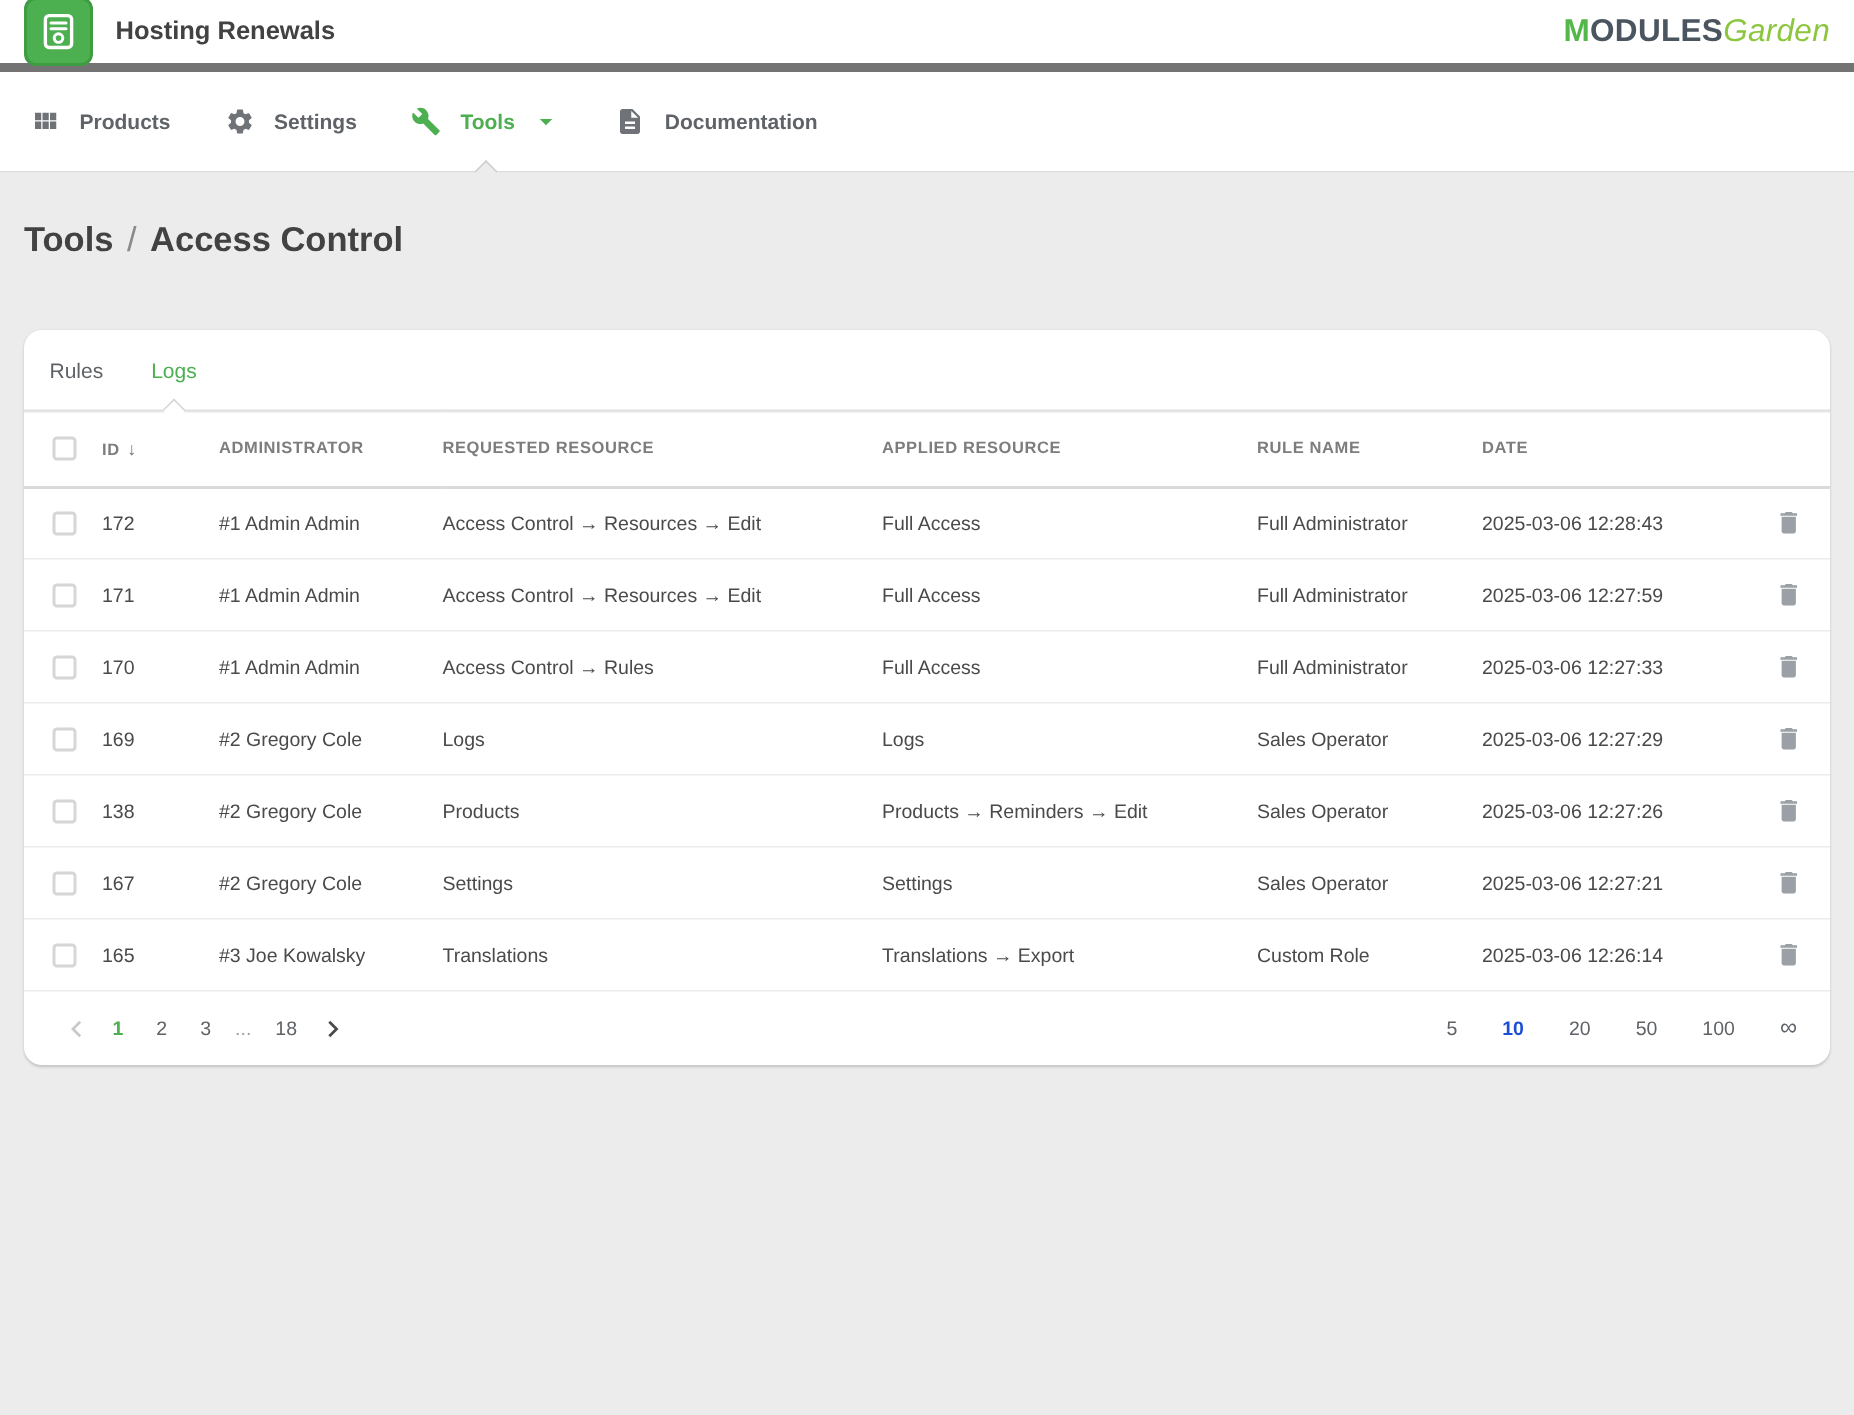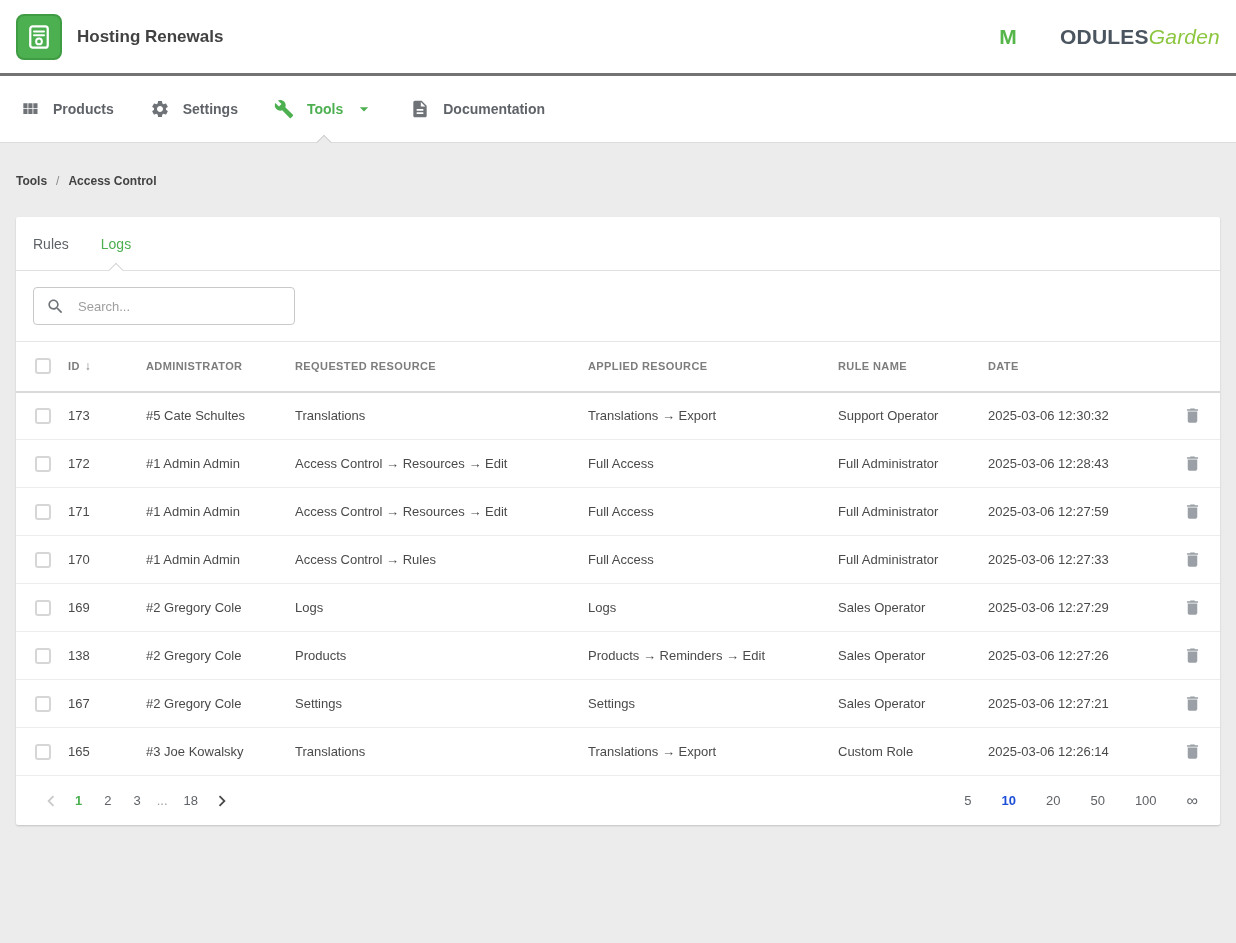--- a/index.html
+++ b/index.html
@@ -6,32 +6,32 @@
   html,body { margin:0; padding:0; }
   body {
     width:1236px; height:943px; overflow:hidden;
     background:#ececec;
     font-family:"Liberation Sans","DejaVu Sans",sans-serif;
     color:#424242;
   }
 
   
   .topbar {
-    height:76px; background:#fff; display:flex; align-items:center;
-    padding:11px 16px; border-bottom:3px solid #737373;
+    height:48px; background:#fff; display:flex; align-items:center;
+    padding:11px 16px; border-bottom:6px solid #737373;
   }
   .app-logo {
     width:46px; height:46px; border-radius:8px; background:#4caf50;
     border:2px solid #3f9c43; display:flex; align-items:center; justify-content:center;
     margin-right:15px; cursor:pointer; flex:0 0 auto;
   }
   .app-title { font-size:17px; font-weight:700; color:#424242; margin:0; }
   .brand { margin-left:auto; font-size:21px; letter-spacing:.2px; cursor:pointer; white-space:nowrap; }
   .brand .b-m     { color:#55b649; font-weight:800; }
-  .brand .b-mid   { color:#4a5560; font-weight:800;margin-left:43px; }
+  .brand .b-mid   { color:#4a5560; font-weight:800; }
   .brand .b-garden{ color:#8cc63f; font-style:italic; font-weight:400; }
 
   
   .navbar {
     height:67px; background:#fff; display:flex; align-items:stretch;
     padding:0 2px; border-bottom:1px solid #dcdcdc; position:relative;
   }
   .nav-item {
     display:flex; align-items:center; gap:13px; padding:0 18px;
     color:#5f6368; font-size:14px; font-weight:700; cursor:pointer; position:relative;
@@ -45,27 +45,27 @@
   .nav-caret svg { width:20px; height:20px; fill:#4caf50; }
 
   .notch {
     position:absolute; left:50%; width:11px; height:11px;
     transform:translateX(-50%) rotate(45deg); z-index:3; pointer-events:none;
   }
   .notch-nav { bottom:-6px; background:#ececec; border-left:1px solid #cfcfcf; border-top:1px solid #cfcfcf; }
   .notch-tab { bottom:-6px; background:#fff;    border-left:1px solid #d5d5d5; border-top:1px solid #d5d5d5; }
 
   
-  .breadcrumb { padding:31px 16px 29px; font-size:12px; font-weight:700; color:#424242; }
+  .breadcrumb { padding:31px 16px 29px; font-size:23px; font-weight:700; color:#424242; }
   .breadcrumb .sep { color:#8a8a8a; font-weight:400; margin:0 9px; }
   .breadcrumb .crumb-link { cursor:pointer; }
 
   
   .card {
-    margin:0 16px 10px; background:#fff; border-radius:2px;
+    margin:18px 16px 10px; background:#fff; border-radius:12px;
     box-shadow:0 1px 2px rgba(0,0,0,.18);
   }
 
   
   .tab-bar { display:flex; height:54px; border-bottom:1px solid #e0e0e0; position:relative; padding:0 1px; }
   .tab { display:flex; align-items:center; padding:0 16px; font-size:14px; color:#5f6368; cursor:pointer; position:relative; }
   .tab.active { color:#4caf50; }
 
   
   .search-row { padding:16px 17px; }
@@ -193,28 +193,20 @@
   <div class="tab-bar">
     <div class="tab">
       <span>Rules</span>
     </div>
     <div class="tab active">
       <span>Logs</span>
       <span class="notch notch-tab"></span>
     </div>
   </div>
 
-  <div class="search-row">
-    <div class="search-box">
-      <svg viewBox="0 0 24 24">
-          <path d="M15.5 14h-.79l-.28-.27C15.41 12.59 16 11.11 16 9.5 16 5.91 13.09 3 9.5 3S3 5.91 3 9.5 5.91 16 9.5 16c1.61 0 3.09-.59 4.23-1.57l.27.28v.79l5 4.99L20.49 19l-4.99-5zm-6 0C7.01 14 5 11.99 5 9.5S7.01 5 9.5 5 14 7.01 14 9.5 11.99 14 9.5 14z"></path>
-        </svg>
-      <input type="text" placeholder="Search..." style="">
-    </div>
-  </div>
 
   <table>
     <colgroup>
       <col style="width:52px">
         <col style="width:78px">
         <col style="width:149px">
       <col style="width:293px">
         <col style="width:250px">
         <col style="width:150px">
       <col>
@@ -230,36 +222,20 @@
         <th>REQUESTED RESOURCE</th>
         <th>APPLIED RESOURCE</th>
         <th>RULE NAME</th>
         <th>DATE</th>
         <th></th>
       </tr>
     </thead>
     <tbody>
         <tr>
     <td><span class="checkbox"></span></td>
-    <td>173</td>
-    <td>#5 Cate Schultes</td>
-    <td>Translations</td>
-    <td>Translations → Export</td>
-    <td>Support Operator</td>
-    <td>2025-03-06 12:30:32</td>
-    <td class="col-del-cell">
-      <button class="del-btn">
-        <svg viewBox="0 0 24 24">
-                <path d="M6 19c0 1.1.9 2 2 2h8c1.1 0 2-.9 2-2V7H6v12zM19 4h-3.5l-1-1h-5l-1 1H5v2h14V4z"></path>
-              </svg>
-      </button>
-    </td>
-  </tr>
-        <tr>
-    <td><span class="checkbox"></span></td>
     <td>172</td>
     <td>#1 Admin Admin</td>
     <td>Access Control → Resources → Edit</td>
     <td>Full Access</td>
     <td>Full Administrator</td>
     <td>2025-03-06 12:28:43</td>
     <td class="col-del-cell">
       <button class="del-btn">
         <svg viewBox="0 0 24 24">
                 <path d="M6 19c0 1.1.9 2 2 2h8c1.1 0 2-.9 2-2V7H6v12zM19 4h-3.5l-1-1h-5l-1 1H5v2h14V4z"></path>

